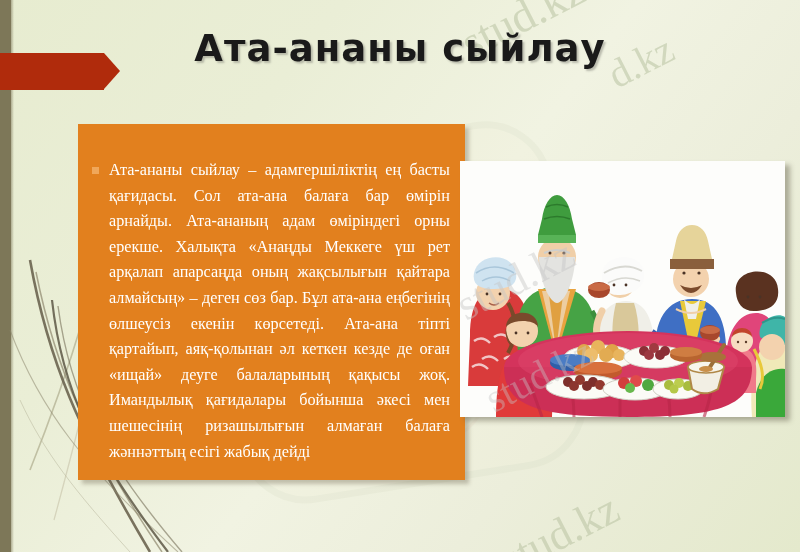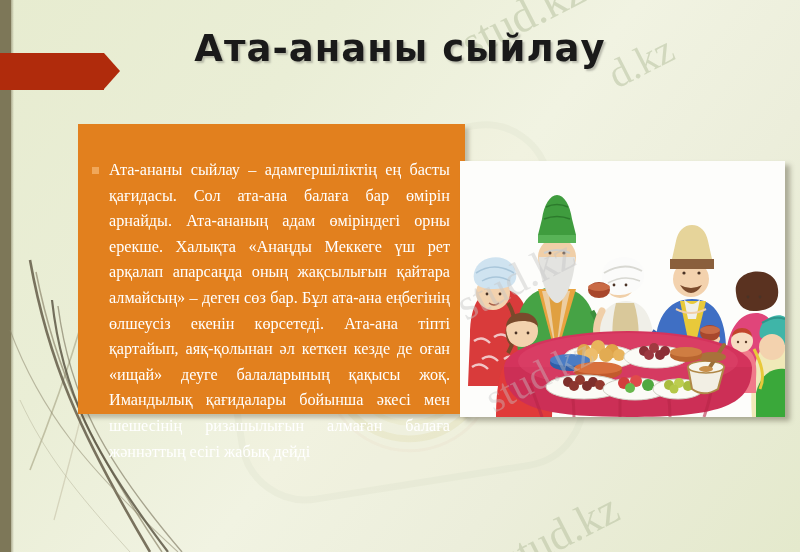--- a/index.html
+++ b/index.html
@@ -134,21 +134,21 @@
     letter-spacing: 1px;
     text-shadow: 2px 2px 2px rgba(120,120,110,.45);
   }
 
   
   .panel {
     position: absolute;
     left: 78px;
     top: 124px;
     width: 387px;
-    height: 290px;
+    height: 356px;
     background: #e2801e;
     box-shadow: 4px 4px 4px rgba(90,80,60,.32);
   }
   .panel-body {
     position: absolute;
     left: 14px;
     top: 34px;
     width: 358px;
   }
   .bullet-row {

